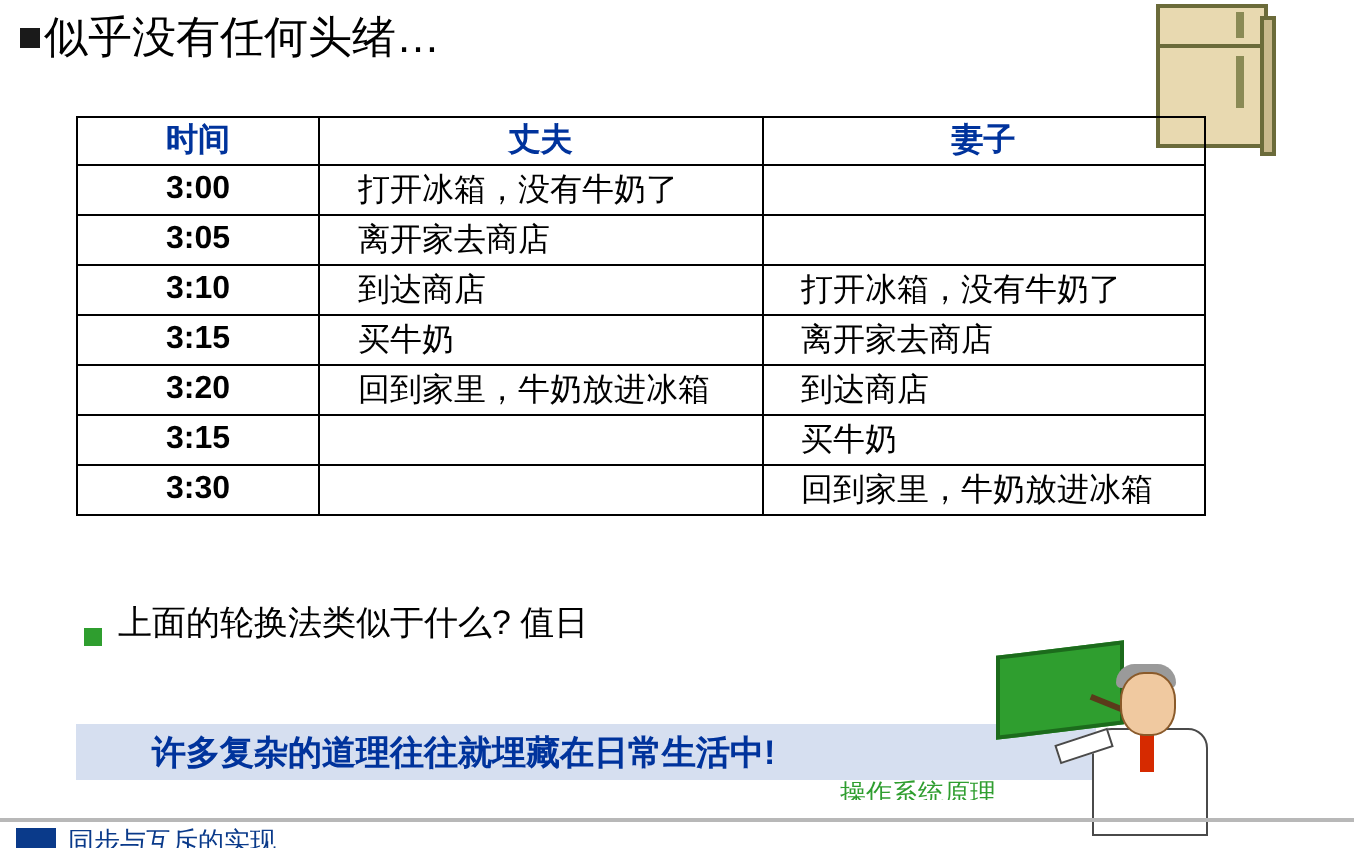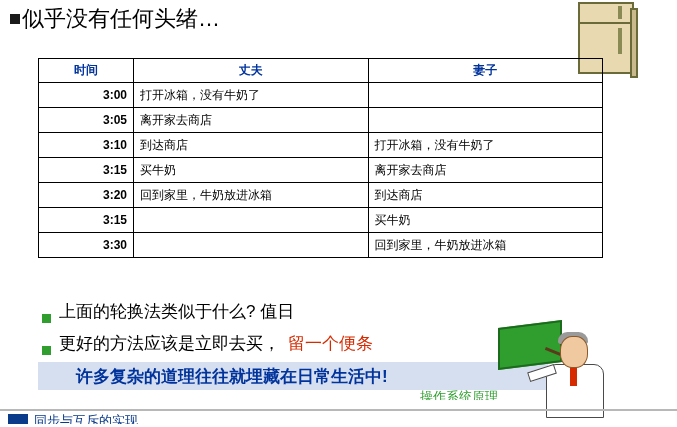--- a/index.html
+++ b/index.html
@@ -111,33 +111,33 @@
     width: 565px;
   }
   table.sched {
     border-collapse: collapse;
     width: 565px;
     table-layout: fixed;
   }
   table.sched th, table.sched td {
     border: 1px solid #000000;
     height: 24px;
-    font-size: 12px;
+    font-size: 16px;
     color: #000000;
-    padding: 0 6px;
+    padding: 0 19px;
     vertical-align: middle;
   }
   table.sched th {
     font-weight: bold;
     text-align: center;
     color: #00339c;
     height: 23px;
   }
   table.sched td.time {
-    text-align: right;
+    text-align: center;
     font-weight: bold;
     width: 82px;
   }
   table.sched td.act {
     text-align: left;
     width: 232px;
   }
 
   
   .sub {
@@ -358,25 +358,20 @@
         </tr>
       </tbody>
     </table>
   </div>
 
   <div class="sub" id="sub1">
     <span class="sub-bullet"></span>
     <span>上面的轮换法类似于什么? 值日</span>
   </div>
 
-  <div class="sub" id="sub2">
-    <span class="sub-bullet"></span>
-    <span>更好的方法应该是立即去买，</span>
-    <span class="sub-red">留一个便条</span>
-  </div>
 
   <div class="final-bar"></div>
   <div class="final-text">许多复杂的道理往往就埋藏在日常生活中!</div>
 
   <div class="doctor">
     <div class="board"></div>
     <div class="pointer"></div>
     <div class="doc-body"></div>
     <div class="doc-arm"></div>
     <div class="doc-tie"></div>

